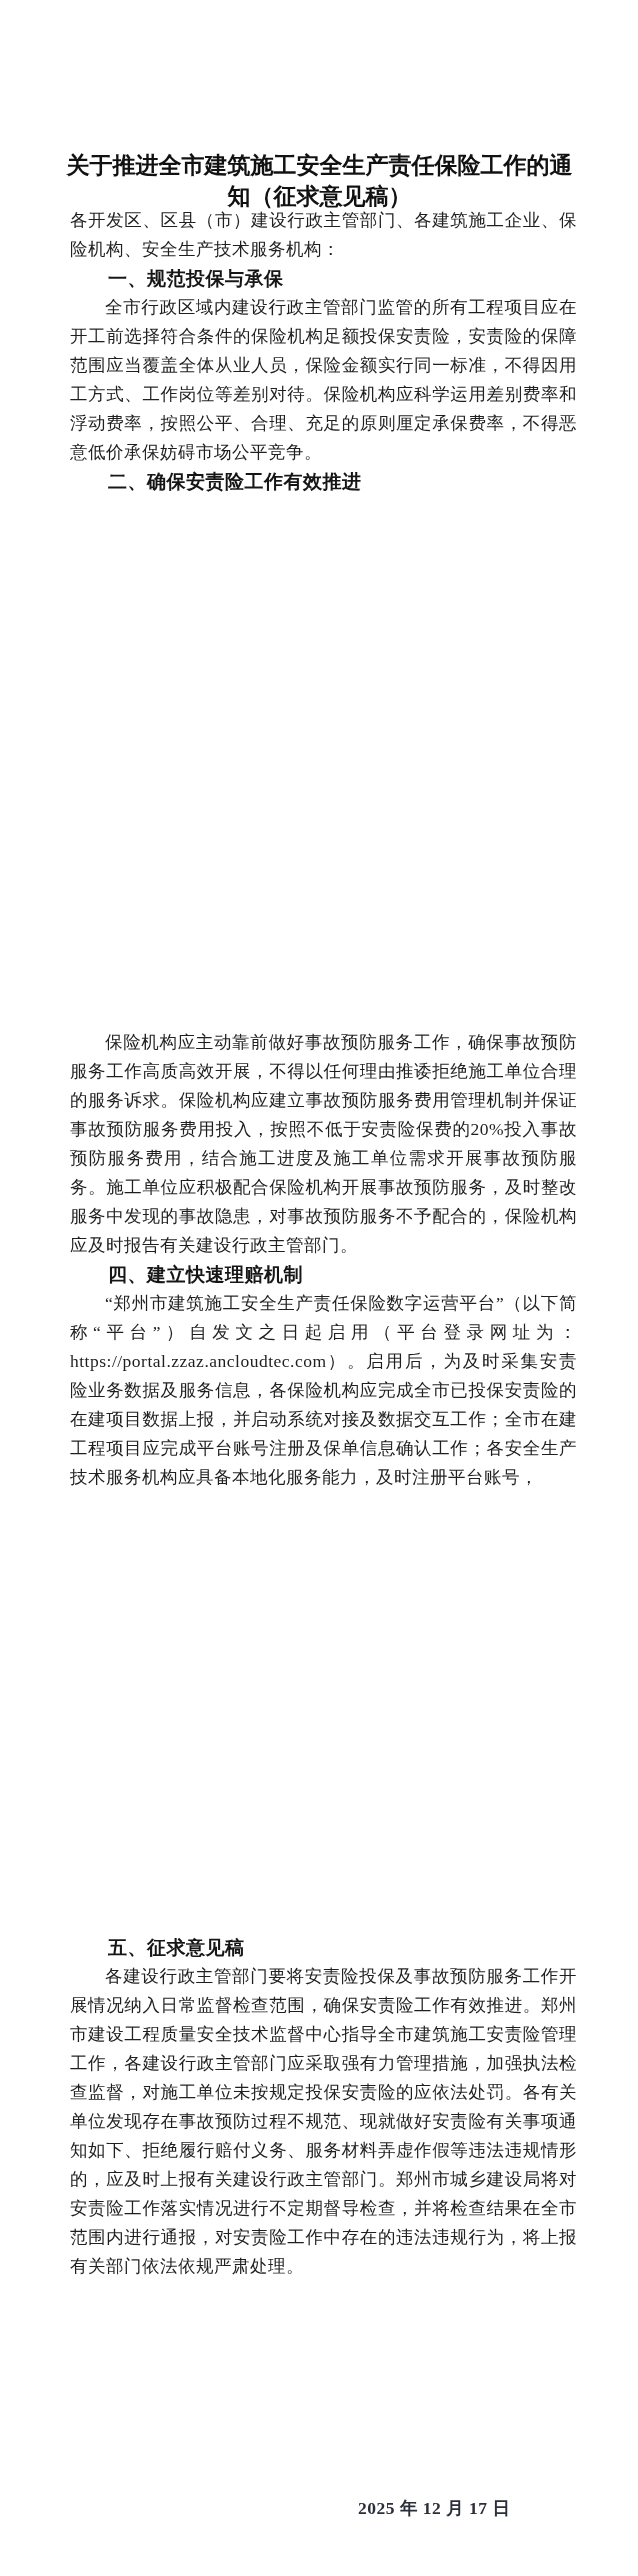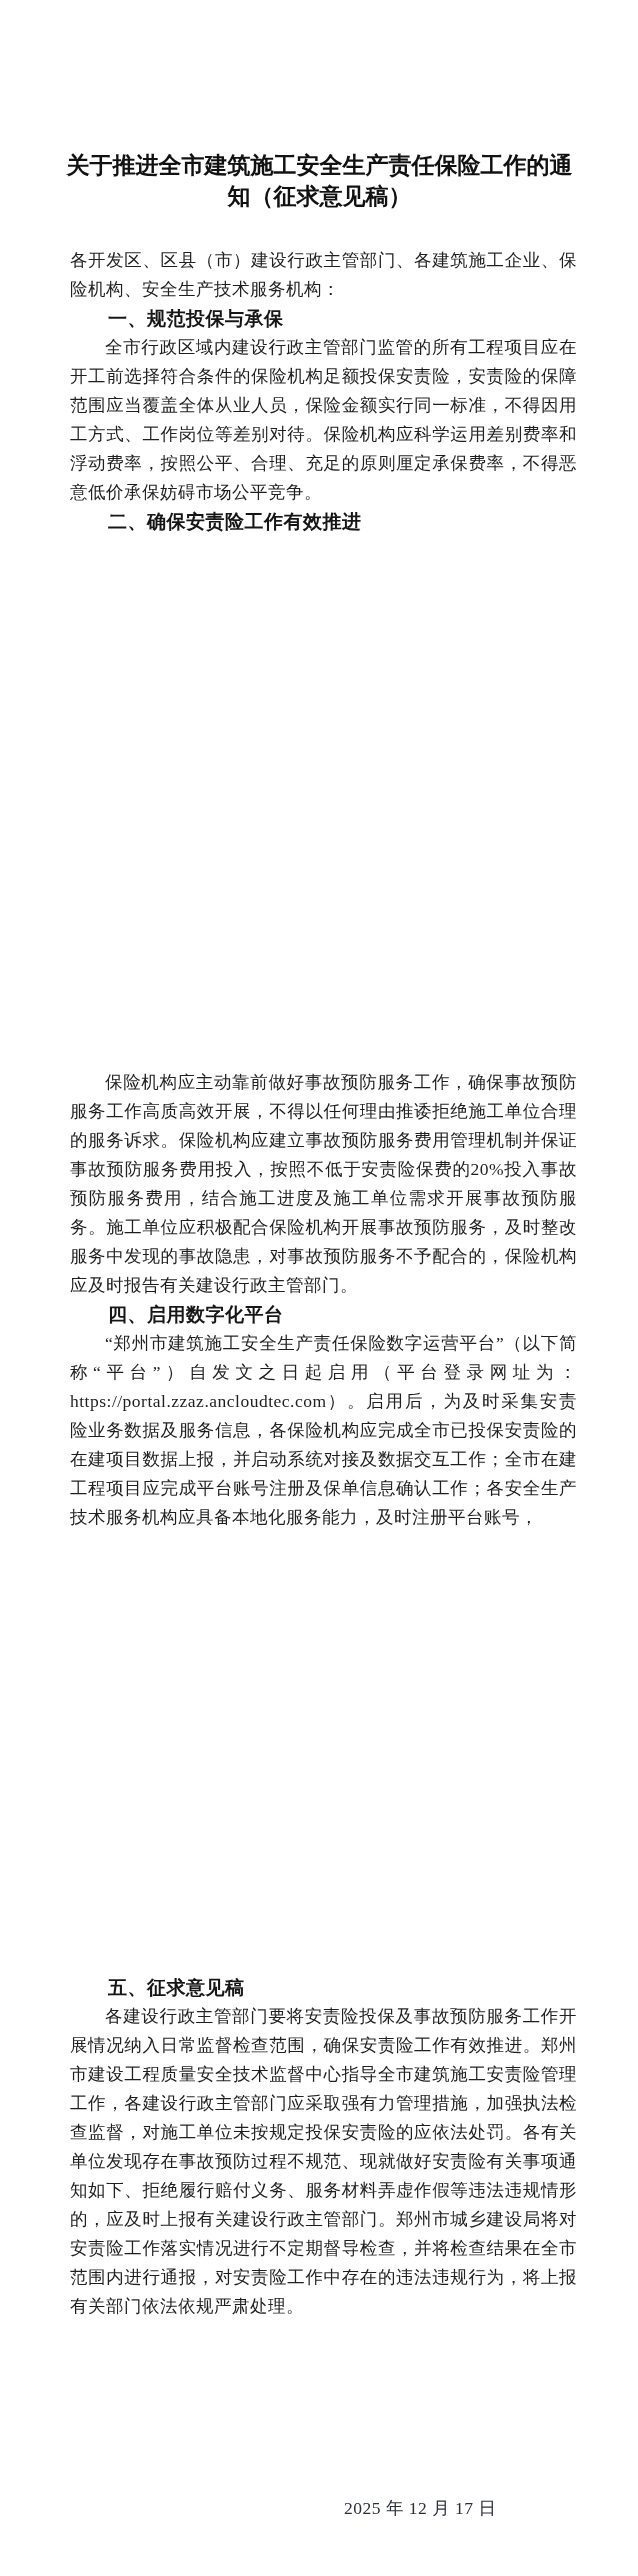--- a/index.html
+++ b/index.html
@@ -30,21 +30,20 @@
     margin-top: 41px;
   }
   .flow {
     position: absolute;
     left: 70px;
     width: 507px;
     font-size: 17.5px;
     letter-spacing: 0.5px;
     line-height: 29px;
     text-align: justify;
-    margin-top: 40px;
   }
   .flow p {
     margin: 0;
     padding: 0;
   }
   .flow p.indent {
     text-indent: 2em;
   }
   .flow h3 {
     margin: 0;
@@ -55,45 +54,46 @@
     font-family: "Liberation Sans", "DejaVu Sans", sans-serif;
     text-indent: 2em;
     color: #161616;
   }
   #page1-flow { top: 206px; }
   #page2-flow { top: 1028px; }
   #page3-flow { top: 1933px; }
   .doc-date {
     position: absolute;
     top: 2498px;
-    left: 344px;
+    left: 358px;
     font-size: 17.5px;
     letter-spacing: 0.5px;
     line-height: 20.6px;
     color: #2a2f3a;
     white-space: nowrap;
+    font-weight: bold;
   }
 </style>
 </head>
 <body>
 
 <div class="canvas">
 
   <div class="doc-title">关于推进全市建筑施工安全生产责任保险工作的通知（征求意见稿）</div>
 
   <div class="flow" id="page1-flow">
     <p>各开发区、区县（市）建设行政主管部门、各建筑施工企业、保险机构、安全生产技术服务机构：</p>
     <h3>一、规范投保与承保</h3>
     <p class="indent">全市行政区域内建设行政主管部门监管的所有工程项目应在开工前选择符合条件的保险机构足额投保安责险，安责险的保障范围应当覆盖全体从业人员，保险金额实行同一标准，不得因用工方式、工作岗位等差别对待。保险机构应科学运用差别费率和浮动费率，按照公平、合理、充足的原则厘定承保费率，不得恶意低价承保妨碍市场公平竞争。</p>
     <h3>二、确保安责险工作有效推进</h3>
   </div>
 
   <div class="flow" id="page2-flow">
     <p class="indent">保险机构应主动靠前做好事故预防服务工作，确保事故预防服务工作高质高效开展，不得以任何理由推诿拒绝施工单位合理的服务诉求。保险机构应建立事故预防服务费用管理机制并保证事故预防服务费用投入，按照不低于安责险保费的20%投入事故预防服务费用，结合施工进度及施工单位需求开展事故预防服务。施工单位应积极配合保险机构开展事故预防服务，及时整改服务中发现的事故隐患，对事故预防服务不予配合的，保险机构应及时报告有关建设行政主管部门。</p>
-    <h3>四、启用数字化平台</h3>
+    <h3>四、建立快速理赔机制</h3>
     <p class="indent">“郑州市建筑施工安全生产责任保险数字运营平台”（以下简称“平台”）自发文之日起启用（平台登录网址为：https://portal.zzaz.ancloudtec.com）。启用后，为及时采集安责险业务数据及服务信息，各保险机构应完成全市已投保安责险的在建项目数据上报，并启动系统对接及数据交互工作；全市在建工程项目应完成平台账号注册及保单信息确认工作；各安全生产技术服务机构应具备本地化服务能力，及时注册平台账号，</p>
   </div>
 
   <div class="flow" id="page3-flow">
     <h3>五、征求意见稿</h3>
     <p class="indent">各建设行政主管部门要将安责险投保及事故预防服务工作开展情况纳入日常监督检查范围，确保安责险工作有效推进。郑州市建设工程质量安全技术监督中心指导全市建筑施工安责险管理工作，各建设行政主管部门应采取强有力管理措施，加强执法检查监督，对施工单位未按规定投保安责险的应依法处罚。各有关单位发现存在事故预防过程不规范、现就做好安责险有关事项通知如下、拒绝履行赔付义务、服务材料弄虚作假等违法违规情形的，应及时上报有关建设行政主管部门。郑州市城乡建设局将对安责险工作落实情况进行不定期督导检查，并将检查结果在全市范围内进行通报，对安责险工作中存在的违法违规行为，将上报有关部门依法依规严肃处理。</p>
   </div>
 
   <div class="doc-date">2025 年 12 月 17 日</div>
 

